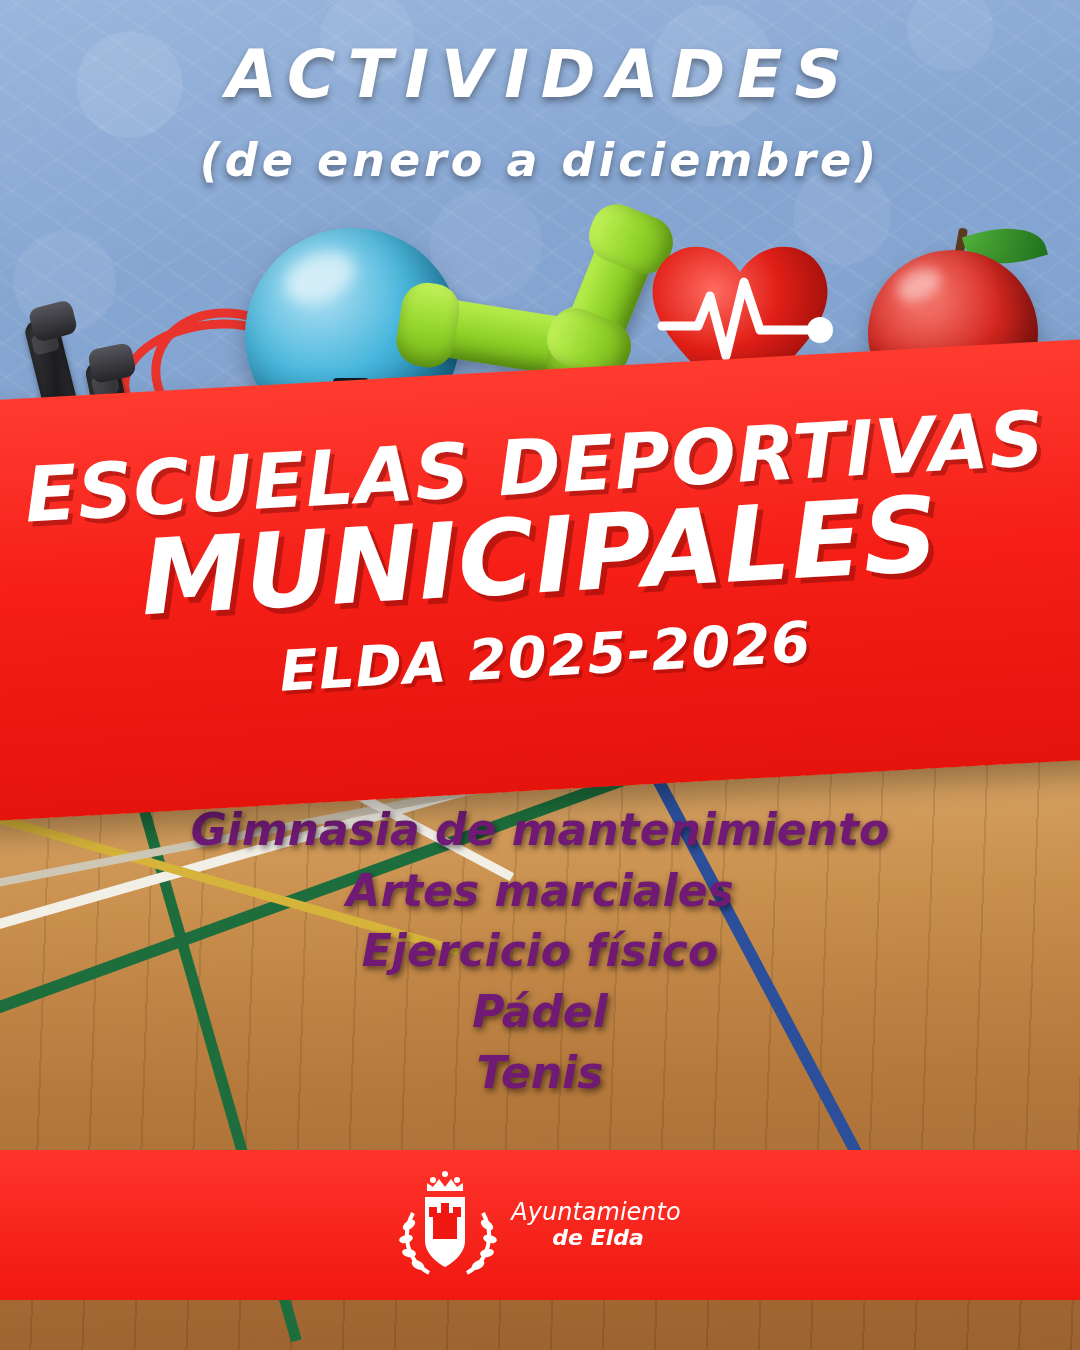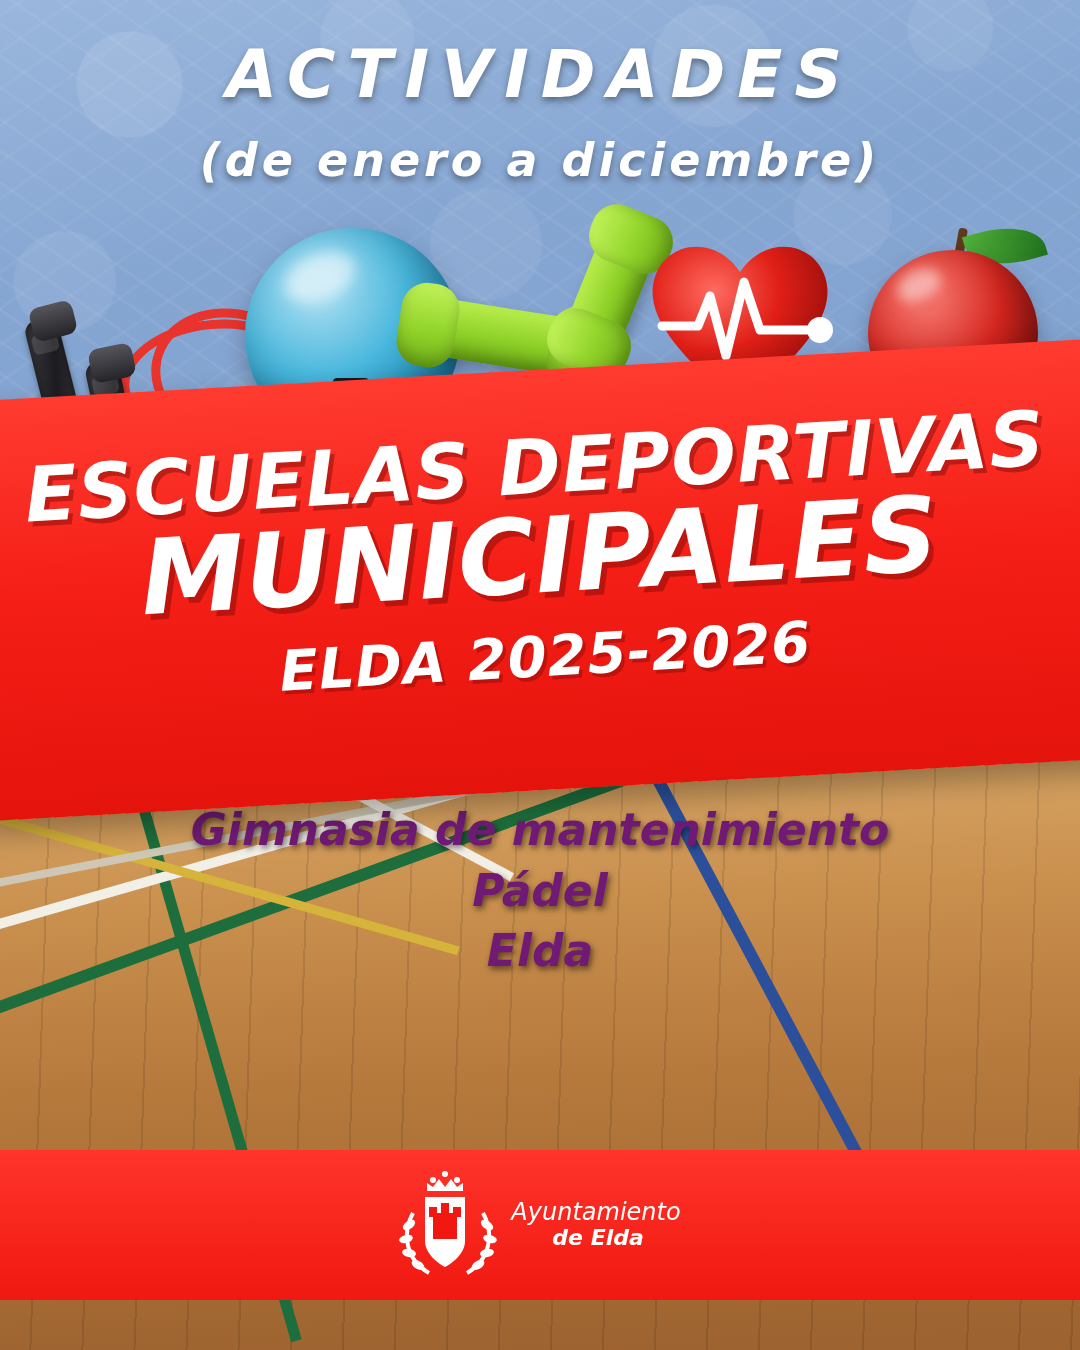--- a/index.html
+++ b/index.html
@@ -400,22 +400,24 @@
 
   <div class="red-band"></div>
   <div class="band-text">
     <div class="band-line1">ESCUELAS DEPORTIVAS</div>
     <div class="band-line2">MUNICIPALES</div>
     <div class="band-line3">ELDA 2025-2026</div>
   </div>
 
   <div class="activities">
     <div class="activity">Gimnasia de mantenimiento</div>
+    <div class="activity">Artes marciales</div>
+    <div class="activity">Ejercicio físico</div>
     <div class="activity">Pádel</div>
-    <div class="activity">Elda</div>
+    <div class="activity">Tenis</div>
   </div>
 
   <div class="footer">
     <div class="logo-row">
       <div class="crest">
         <svg width="98" height="112" viewBox="0 0 98 112">
 
           <path d="M14 44 C 2 66, 8 92, 30 104" fill="none" stroke="#ffffff" stroke-width="4"></path>
           <path d="M84 44 C 96 66, 90 92, 68 104" fill="none" stroke="#ffffff" stroke-width="4"></path>
           <g fill="#ffffff">

